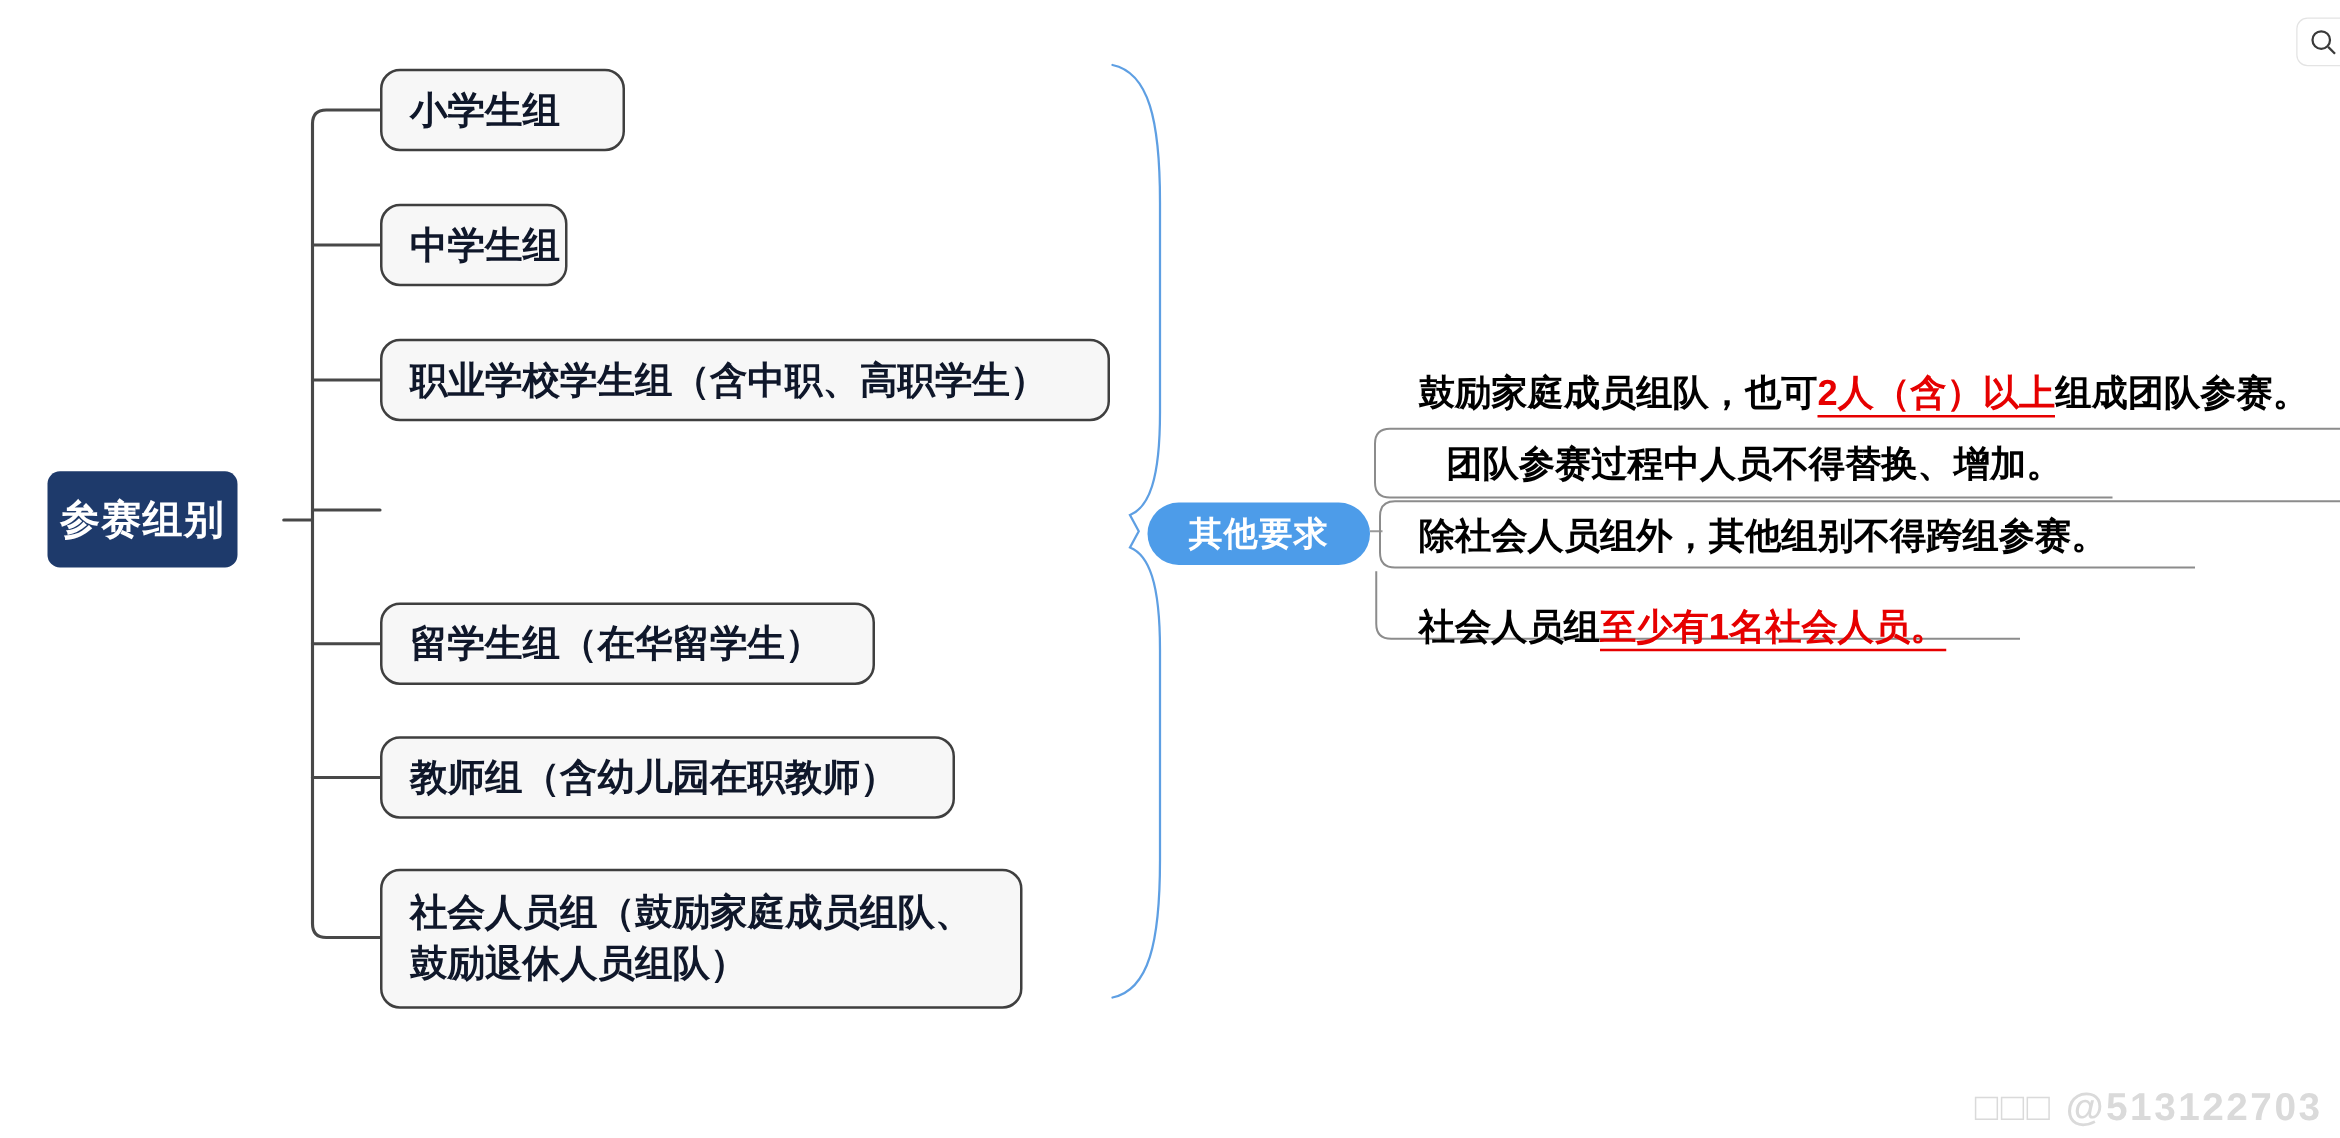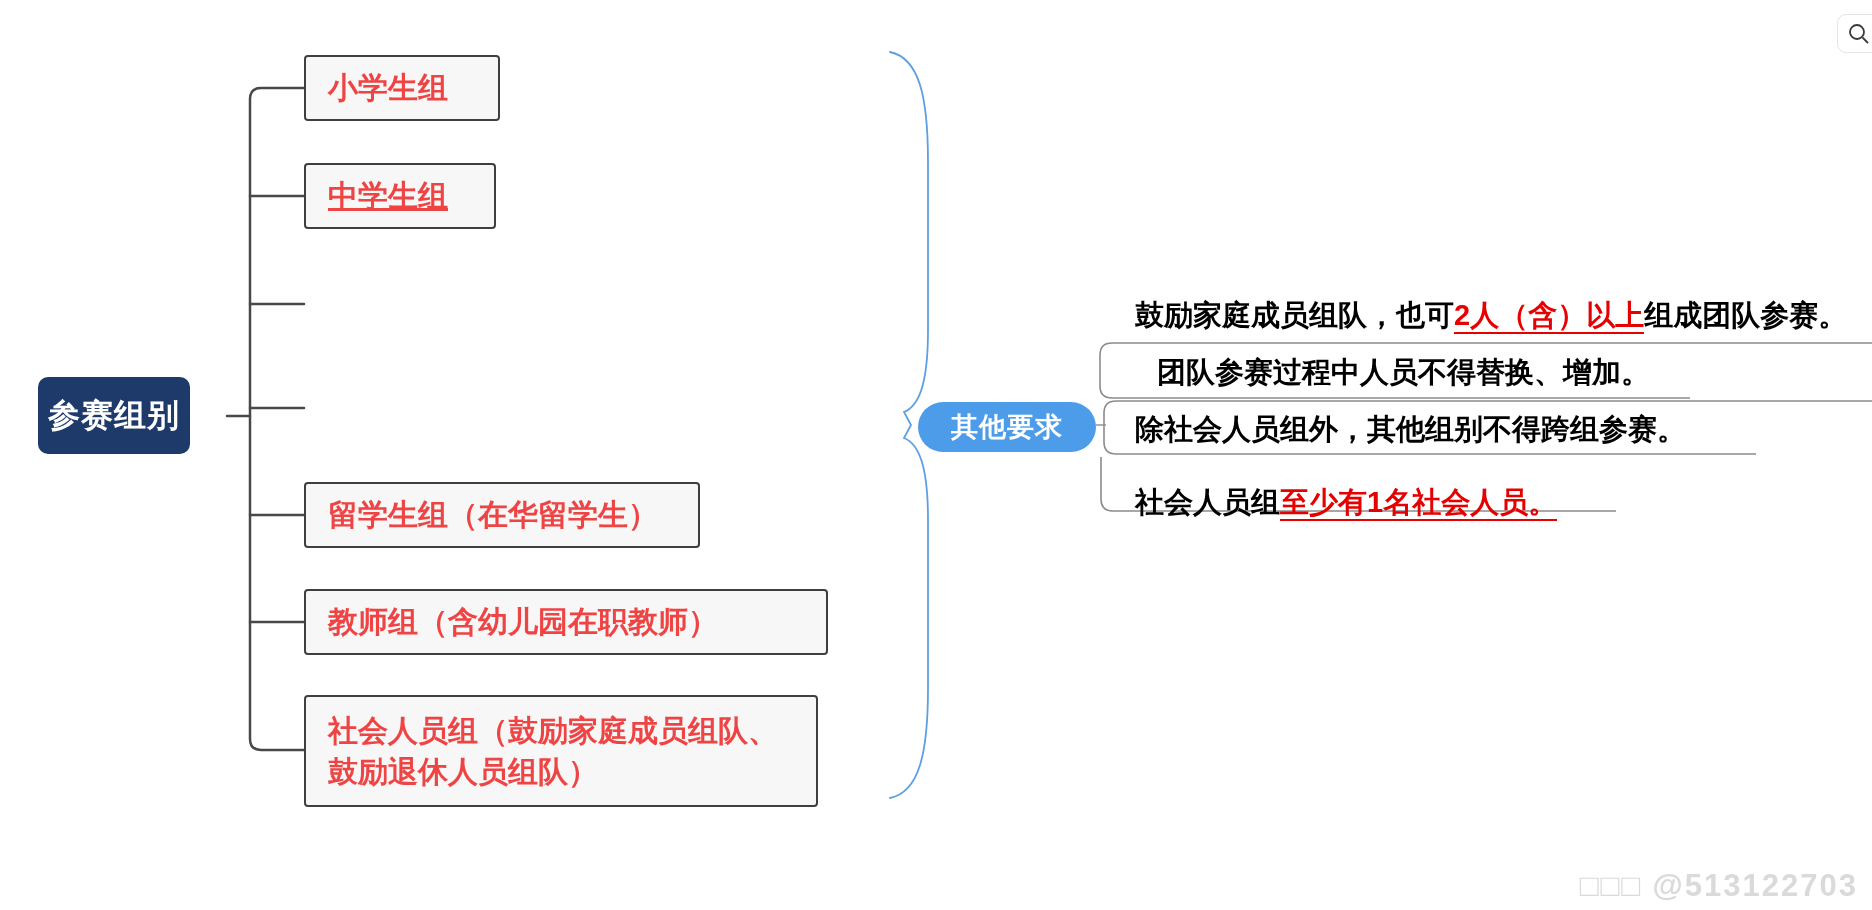--- a/index.html
+++ b/index.html
@@ -4,22 +4,22 @@
 <style>
   html,body{margin:0;padding:0;background:#ffffff;}
   #canvas{position:relative;width:1872px;height:910px;overflow:hidden;
           font-family:"Liberation Sans","DejaVu Sans",sans-serif;background:#ffffff;}
   svg.overlay{position:absolute;left:0;top:0;width:1872px;height:910px;pointer-events:none;}
 
   .root-node{position:absolute;left:38px;top:377px;width:152px;height:77px;
     background:#1e3a6b;border-radius:10px;color:#ffffff;font-size:32px;font-weight:bold;
     display:flex;align-items:center;justify-content:center;letter-spacing:1px;}
 
-  .child-node{position:absolute;background:#f7f7f7;border:2.5px solid #3f3f3f;border-radius:4px;
-    color:#ef4444;font-size:30px;font-weight:bold;display:flex;align-items:center;
+  .child-node{position:absolute;background:#f7f7f7;border:2.5px solid #3f3f3f;border-radius:16px;
+    color:#0f172a;font-size:30px;font-weight:bold;display:flex;align-items:center;
     padding:0 22px;box-sizing:border-box;white-space:nowrap;}
   .child-node.wrap{white-space:normal;line-height:41px;align-items:center;}
 
   .summary-pill{position:absolute;left:918px;top:402px;width:178px;height:50px;
     background:#4d9ce9;border-radius:26px;color:#ffffff;font-size:27px;font-weight:bold;
     display:flex;align-items:center;justify-content:center;letter-spacing:1px;}
 
   .note-line{position:absolute;font-size:29px;font-weight:bold;color:#000000;white-space:nowrap;line-height:34px;}
   .note-red{color:#e60000;border-bottom:2.5px solid #e60000;padding-bottom:1px;}
 
@@ -54,23 +54,24 @@
     <g stroke="#8c8c8c" stroke-width="1.6" fill="none">
       <path d="M 1872 343 H 1112 Q 1100 343 1100 355 V 386 Q 1100 398 1112 398 H 1690"></path>
       <path d="M 1872 401 H 1116 Q 1104 401 1104 413 V 442 Q 1104 454 1116 454 H 1756"></path>
       <path d="M 1101 457 V 499 Q 1101 511 1113 511 H 1616"></path>
     </g>
   </svg>
 
   <div class="root-node">参赛组别</div>
 
   <div class="child-node" style="left:304px;top:55px;width:196px;height:66px;">小学生组</div>
-  <div class="child-node" style="left:304px;top:163px;width:192px;height:66px;text-decoration:underline;">中学生组</div>
+  <div class="child-node" style="left:304px;top:163px;width:150px;height:66px;">中学生组</div>
+  <div class="child-node" style="left:304px;top:271px;width:584px;height:66px;">职业学校学生组（含中职、高职学生）</div>
   <div class="child-node" style="left:304px;top:482px;width:396px;height:66px;">留学生组（在华留学生）</div>
-  <div class="child-node" style="left:304px;top:589px;width:524px;height:66px;">教师组（含幼儿园在职教师）</div>
+  <div class="child-node" style="left:304px;top:589px;width:460px;height:66px;">教师组（含幼儿园在职教师）</div>
   <div class="child-node wrap" style="left:304px;top:695px;width:514px;height:112px;">社会人员组（鼓励家庭成员组队、鼓励退休人员组队）</div>
 
   <div class="summary-pill">其他要求</div>
 
   <div class="note-line" style="left:1135px;top:298px;">
     <span>鼓励家庭成员组队，也可</span><span class="note-red">2人（含）以上</span><span>组成团队参赛。</span>
   </div>
   <div class="note-line" style="left:1157px;top:355px;">团队参赛过程中人员不得替换、增加。</div>
   <div class="note-line" style="left:1135px;top:412px;">除社会人员组外，其他组别不得跨组参赛。</div>
   <div class="note-line" style="left:1135px;top:468px;margin-top:17px;">

